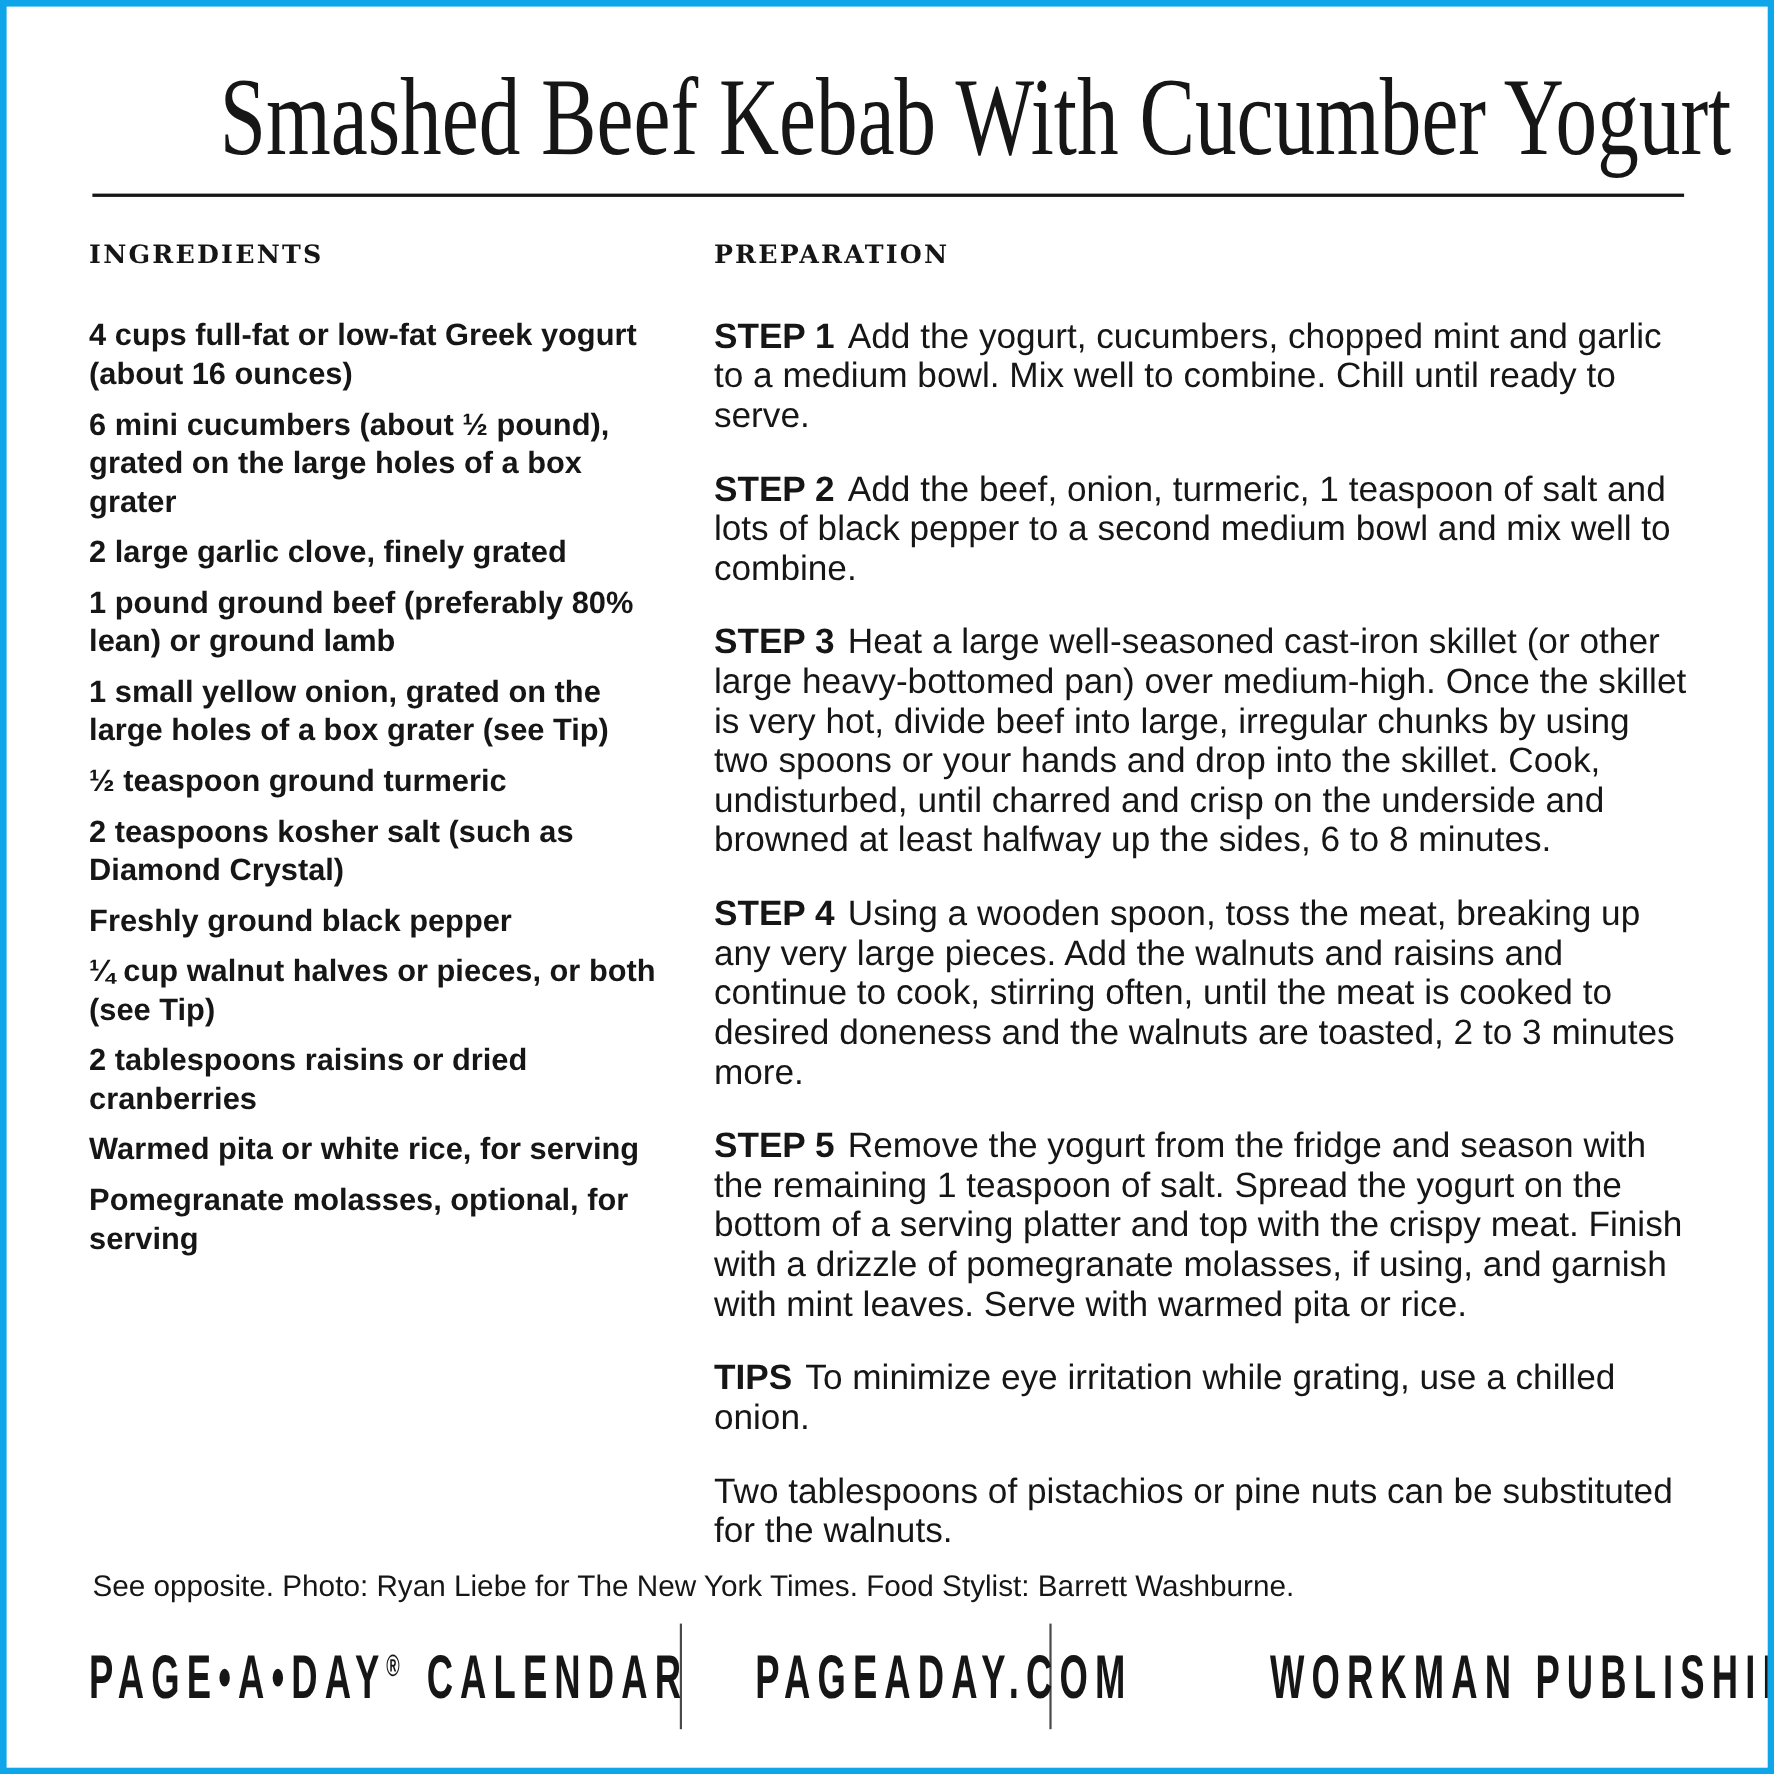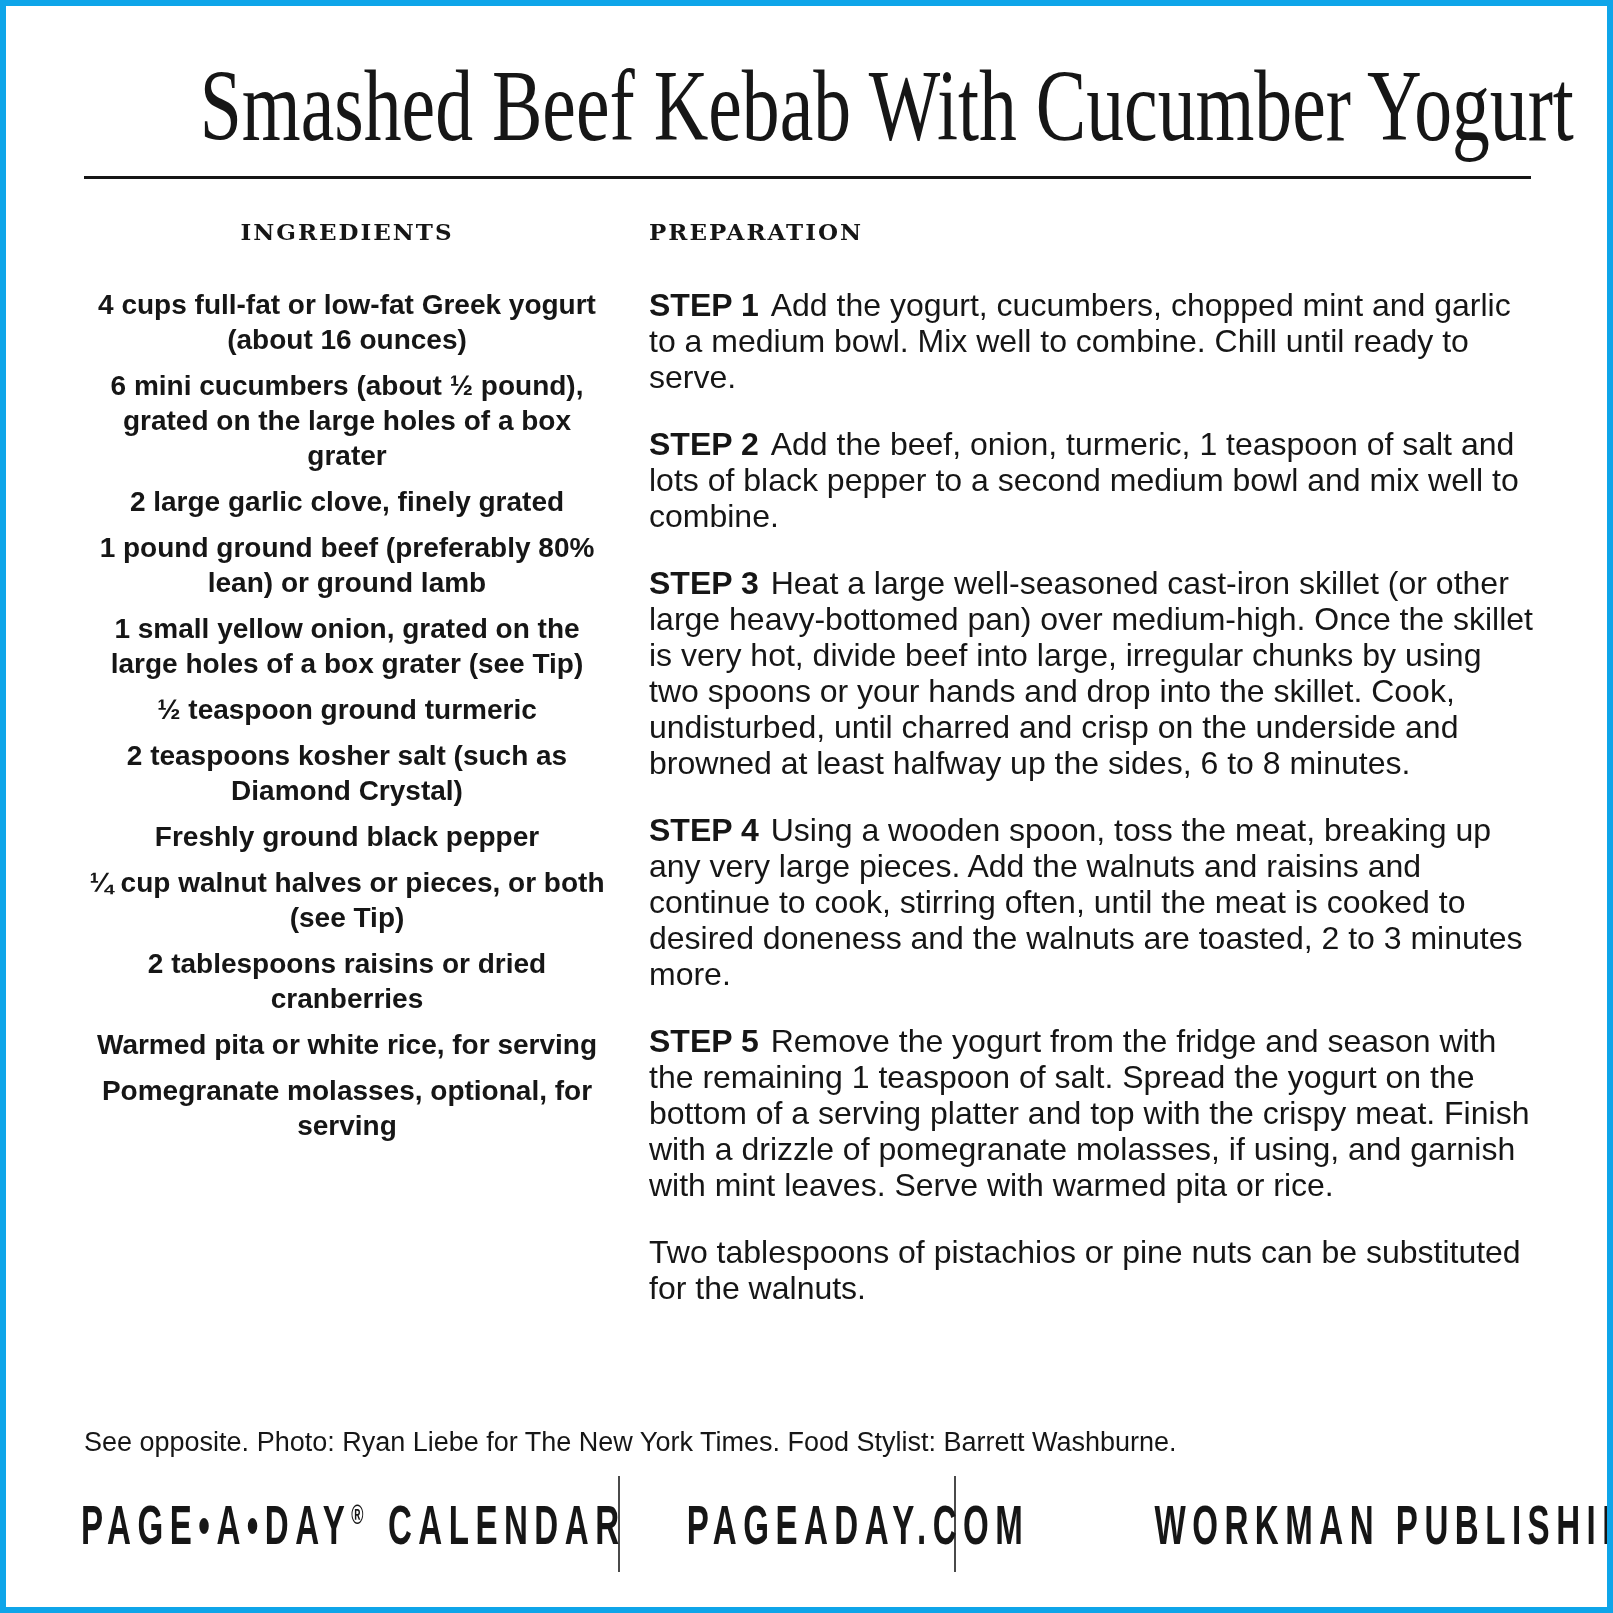--- a/index.html
+++ b/index.html
@@ -51,21 +51,21 @@
 
   
   .columns {
     position: absolute;
     top: 212px;
     left: 75px;
     right: 73px;
     display: flex;
     gap: 36px;
   }
-  .col-left  { width: 532px; flex: none; text-align: center; }
+  .col-left  { width: 532px; flex: none; }
   .col-right { flex: 1; min-width: 0; }
 
   .sec-heading {
     font-family: "DejaVu Serif", serif;
     font-weight: 700;
     font-size: 23px;
     letter-spacing: 2px;
     margin: 0 0 42px 0;
   }
 
@@ -177,20 +177,23 @@
         <p>
           <span class="step-label">STEP 3</span><span>Heat a large well-seasoned cast-iron skillet (or other large heavy-bottomed pan) over medium-high. Once the skillet is very hot, divide beef into large, irregular chunks by using two spoons or your hands and drop into the skillet. Cook, undisturbed, until charred and crisp on the underside and browned at least halfway up the sides, 6 to 8 minutes.</span>
         </p>
         <p>
           <span class="step-label">STEP 4</span><span>Using a wooden spoon, toss the meat, breaking up any very large pieces. Add the walnuts and raisins and continue to cook, stirring often, until the meat is cooked to desired doneness and the walnuts are toasted, 2 to 3 minutes more.</span>
         </p>
         <p>
           <span class="step-label">STEP 5</span><span>Remove the yogurt from the fridge and season with the remaining 1 teaspoon of salt. Spread the yogurt on the bottom of a serving platter and top with the crispy meat. Finish with a drizzle of pomegranate molasses, if using, and garnish with mint leaves. Serve with warmed pita or rice.</span>
         </p>
         <p>
+          <span class="step-label">TIPS</span><span>To minimize eye irritation while grating, use a chilled onion.</span>
+        </p>
+        <p>
           <span>Two tablespoons of pistachios or pine nuts can be substituted for the walnuts.</span>
         </p>
       </div>
     </section>
 
   </div>
 
   <div class="credit">See opposite. Photo: Ryan Liebe for The New York Times. Food Stylist: Barrett Washburne.</div>
 
   <div class="brandbar">

